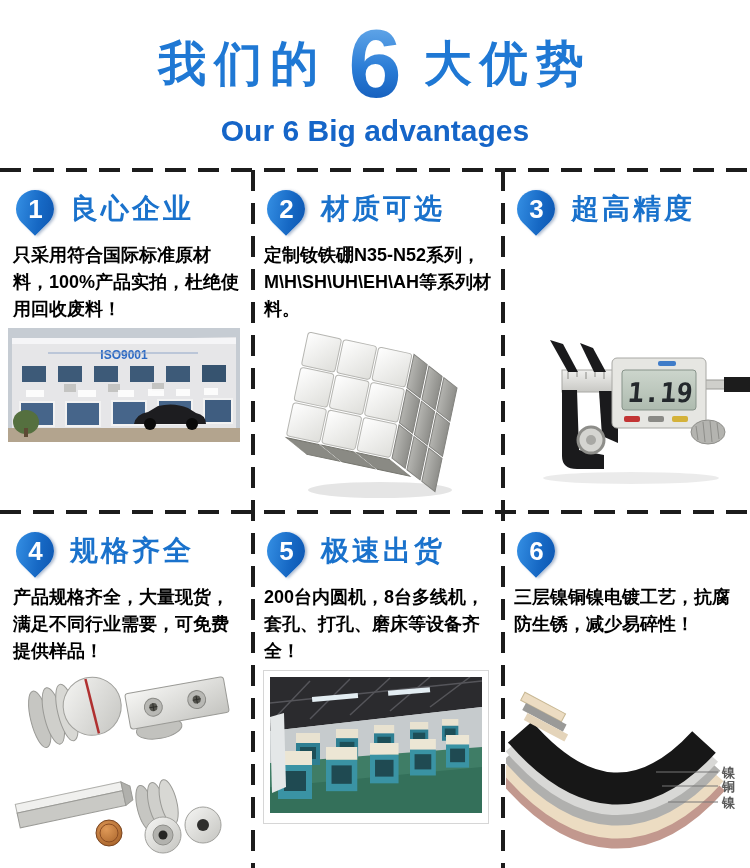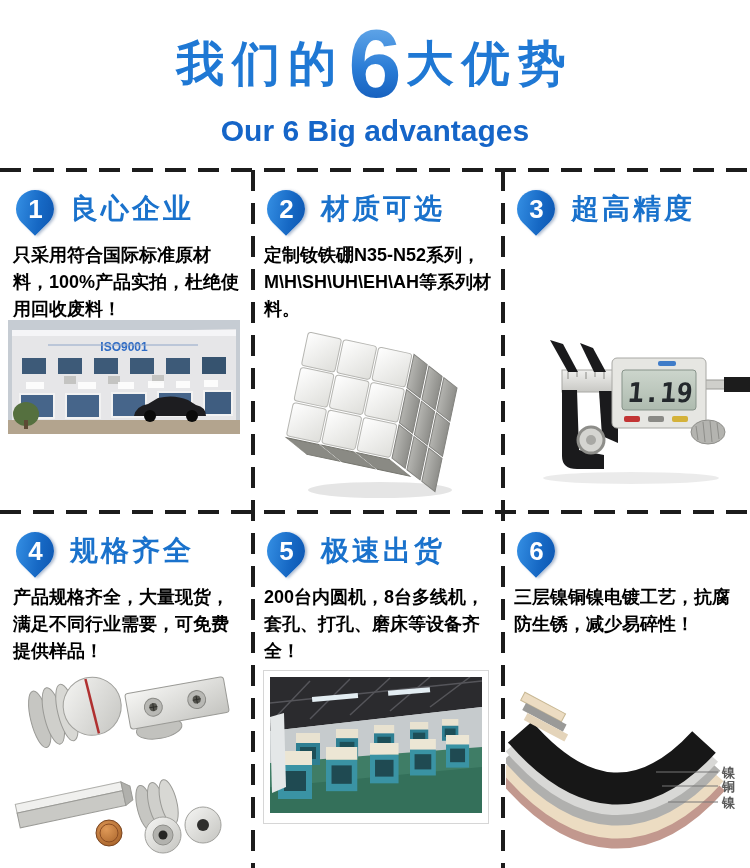--- a/index.html
+++ b/index.html
@@ -1,20 +1,20 @@
 <!DOCTYPE html>
 <html><head>
 <meta charset="utf-8">
 <style>
   html,body{margin:0;padding:0;background:#fff;}
   .page{position:relative;width:750px;height:868px;background:#ffffff;overflow:hidden;
         font-family:"Liberation Sans",sans-serif;}
   
   .header{position:absolute;left:0;top:0;width:750px;height:168px;text-align:center;}
-  .title-row{display:flex;justify-content:center;align-items:center;margin-top:14px;height:100px;}
+  .title-row{display:flex;justify-content:center;align-items:center;gap:18px;margin-top:14px;height:100px;}
   .title-cn{font-size:48px;font-weight:bold;color:#1f78d4;letter-spacing:8px;}
   .title-num{font-size:96px;font-weight:bold;line-height:1;color:#2a7cd6;
              background:linear-gradient(180deg,#6fb0ec 0%,#2a7cd6 55%,#0f55b4 100%);
              -webkit-background-clip:text;background-clip:text;-webkit-text-fill-color:transparent;
              padding:0 4px;}
   .subtitle{font-size:30px;font-weight:bold;color:#1565c8;}
   
   .hline{position:absolute;left:0;width:750px;height:4px;
          background:repeating-linear-gradient(90deg,#1c1c1c 0,#1c1c1c 21px,transparent 21px,transparent 33px);}
   .vline{position:absolute;top:170px;height:698px;width:4px;
@@ -53,21 +53,21 @@
   <div class="vline" style="left:501px"></div>
 
   <section class="cell" style="left:0;top:170px;width:251px;height:340px">
     <div class="cell-head">
       <div class="badge">
           <span>1</span>
         </div>
       <h2 class="cell-title">良心企业</h2>
     </div>
     <p class="cell-desc">只采用符合国际标准原材料，100%产品实拍，杜绝使用回收废料！</p>
-    <div class="photo" style="left:8px;top:150px;width:232px;height:114px">
+    <div class="photo" style="left:8px;top:158px;width:232px;height:114px">
       <svg width="232" height="114" viewBox="0 0 232 114">
         <rect width="232" height="114" fill="#c6ccd3"></rect>
         <polygon points="4,14 228,9 228,102 4,106" fill="#e6e6e8"></polygon>
         <rect x="4" y="10" width="224" height="6" fill="#f5f5f7"></rect>
         <text x="116" y="31" font-size="12" font-weight="bold" fill="#2e6bc4" text-anchor="middle">ISO9001</text>
         <rect x="40" y="24" width="150" height="2" fill="#8fa6c8" opacity="0.5"></rect>
         <g>
           <rect x="14" y="38" width="24" height="16" fill="#3d5a78"></rect>
             <rect x="50" y="38" width="24" height="16" fill="#3d5a78"></rect>
           <rect x="86" y="38" width="24" height="16" fill="#3d5a78"></rect>

